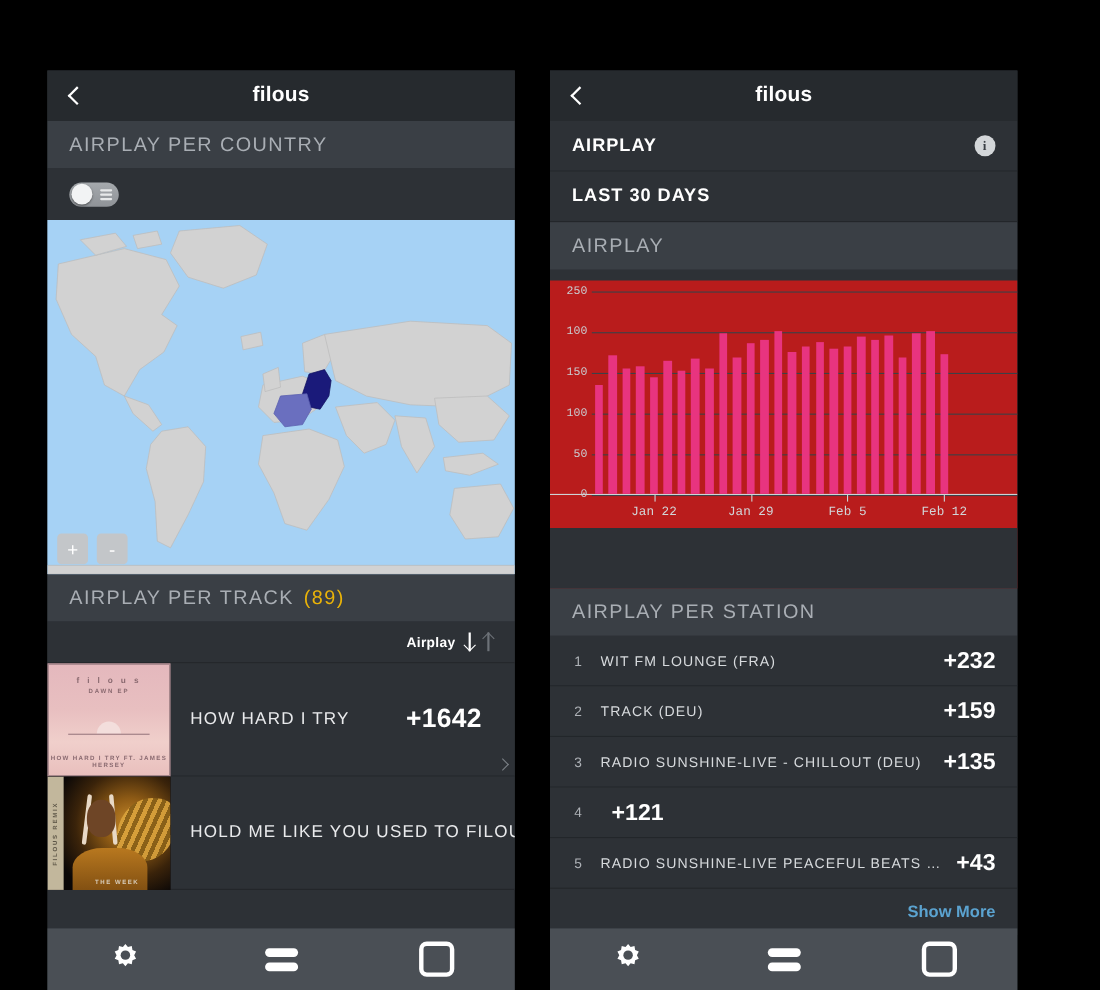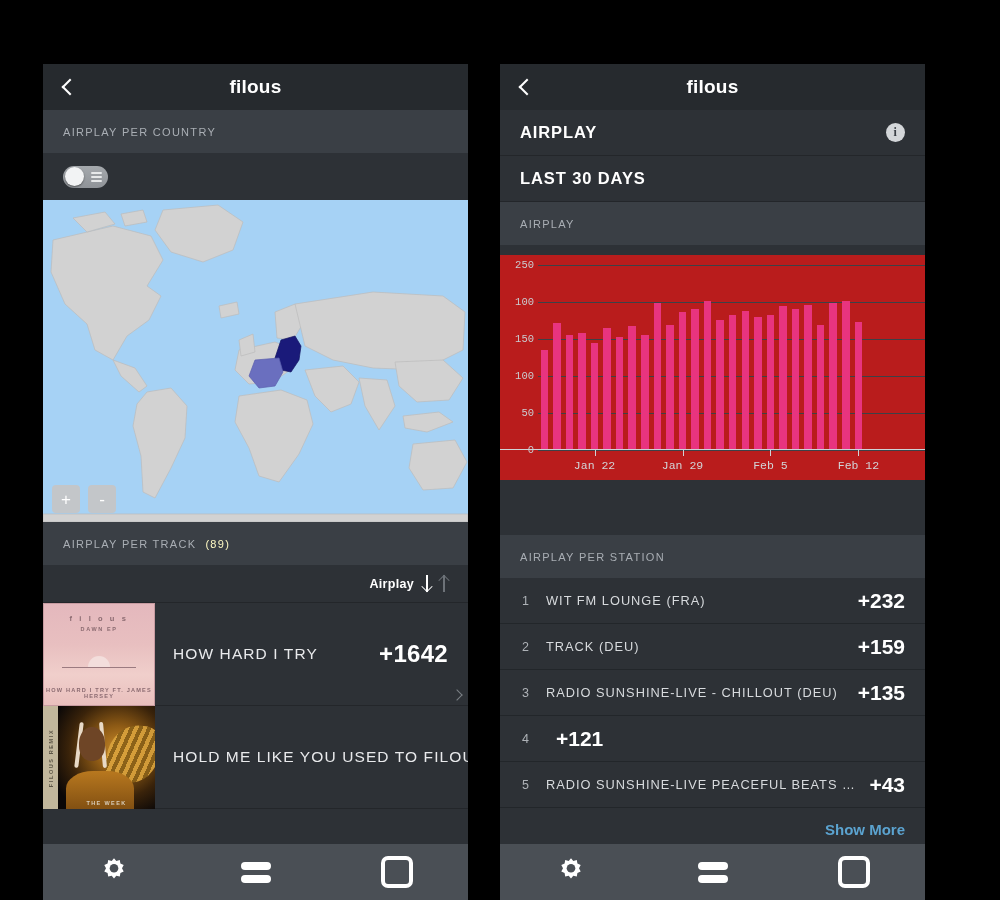--- a/index.html
+++ b/index.html
@@ -33,24 +33,24 @@
   .back-chevron::before {
     content: ""; position: absolute; left: 4px; top: 1px;
     width: 10px; height: 10px;
     border-left: 2.6px solid #fff; border-bottom: 2.6px solid #fff;
     transform: rotate(45deg);
   }
 
   
   .section-head {
     height: 43px; background: #3a3f45; display: flex; align-items: center;
-    padding: 0 20px; color: #a9aeb4; font-size: 11px;
+    padding: 0 20px; color: #a9aeb4; font-size: 18px;
     letter-spacing: 1.3px; font-weight: 500;
   }
-  .section-head .count { color: #fef9c3; margin-left: 9px; }
+  .section-head .count { color: #eab308; margin-left: 9px; }
 
   .row-head {
     height: 46px; background: #2d3136; display: flex; align-items: center;
     justify-content: space-between; padding: 0 20px;
     color: #ffffff; font-size: 16.5px; letter-spacing: .9px; font-weight: 600;
     border-bottom: 1px solid #23262a;
   }
   .info-badge {
     width: 19px; height: 19px; border-radius: 50%; background: #d3d6d9;
     color: #3a3f45; font-size: 12px; font-weight: bold;
@@ -124,21 +124,21 @@
 
   
   .track-row {
     display: flex; align-items: stretch; height: 103px;
     background: #2d3136; border-bottom: 1px solid #23262a; position: relative;
     cursor: pointer;
   }
   .cover { width: 112px; height: 103px; flex: 0 0 112px; position: relative; overflow: hidden; }
   .track-body {
     flex: 1; display: flex; align-items: center; justify-content: space-between;
-    padding: 0 20px 0 18px; position: relative;
+    padding: 0 30px 0 18px; position: relative;
   }
   .track-title {
     color: #e9eaec; font-size: 15.5px; letter-spacing: 1.1px;
     white-space: nowrap; overflow: hidden; text-overflow: ellipsis;
   }
   .track-value {
     color: #ffffff; font-size: 24px; font-weight: bold; letter-spacing: .3px;
     margin-left: 10px; white-space: nowrap;
   }
   .row-chevron {

